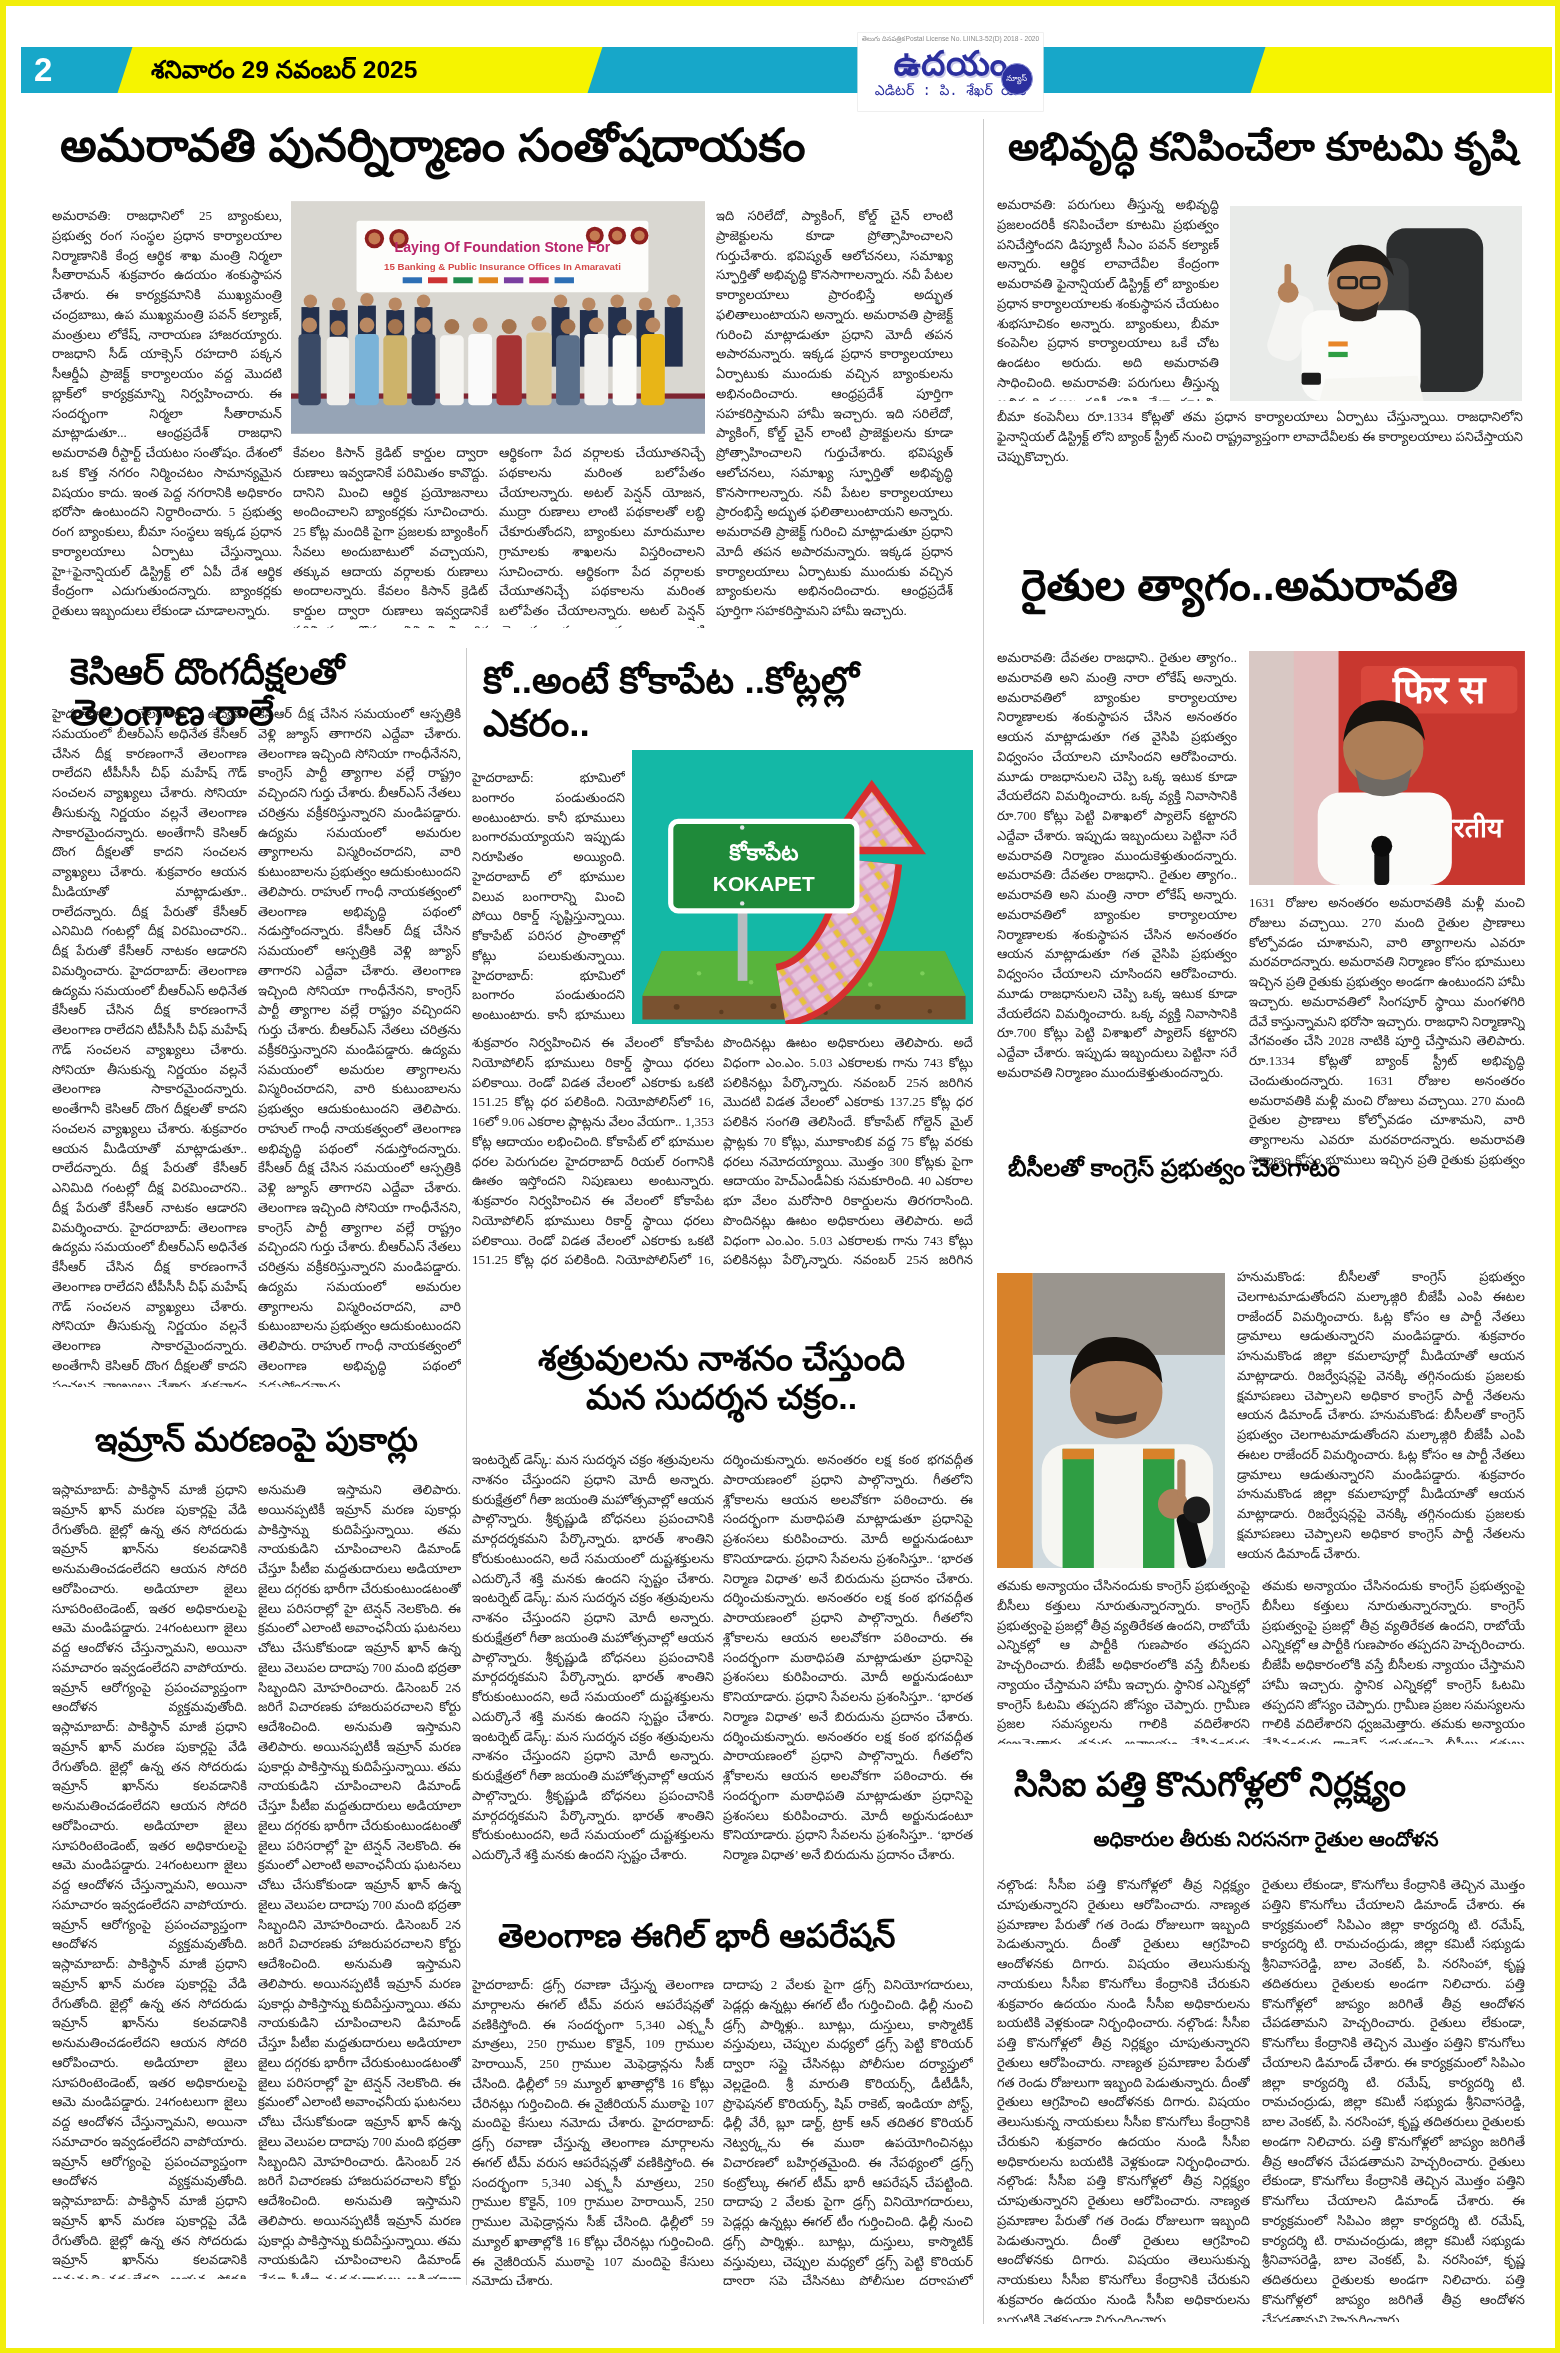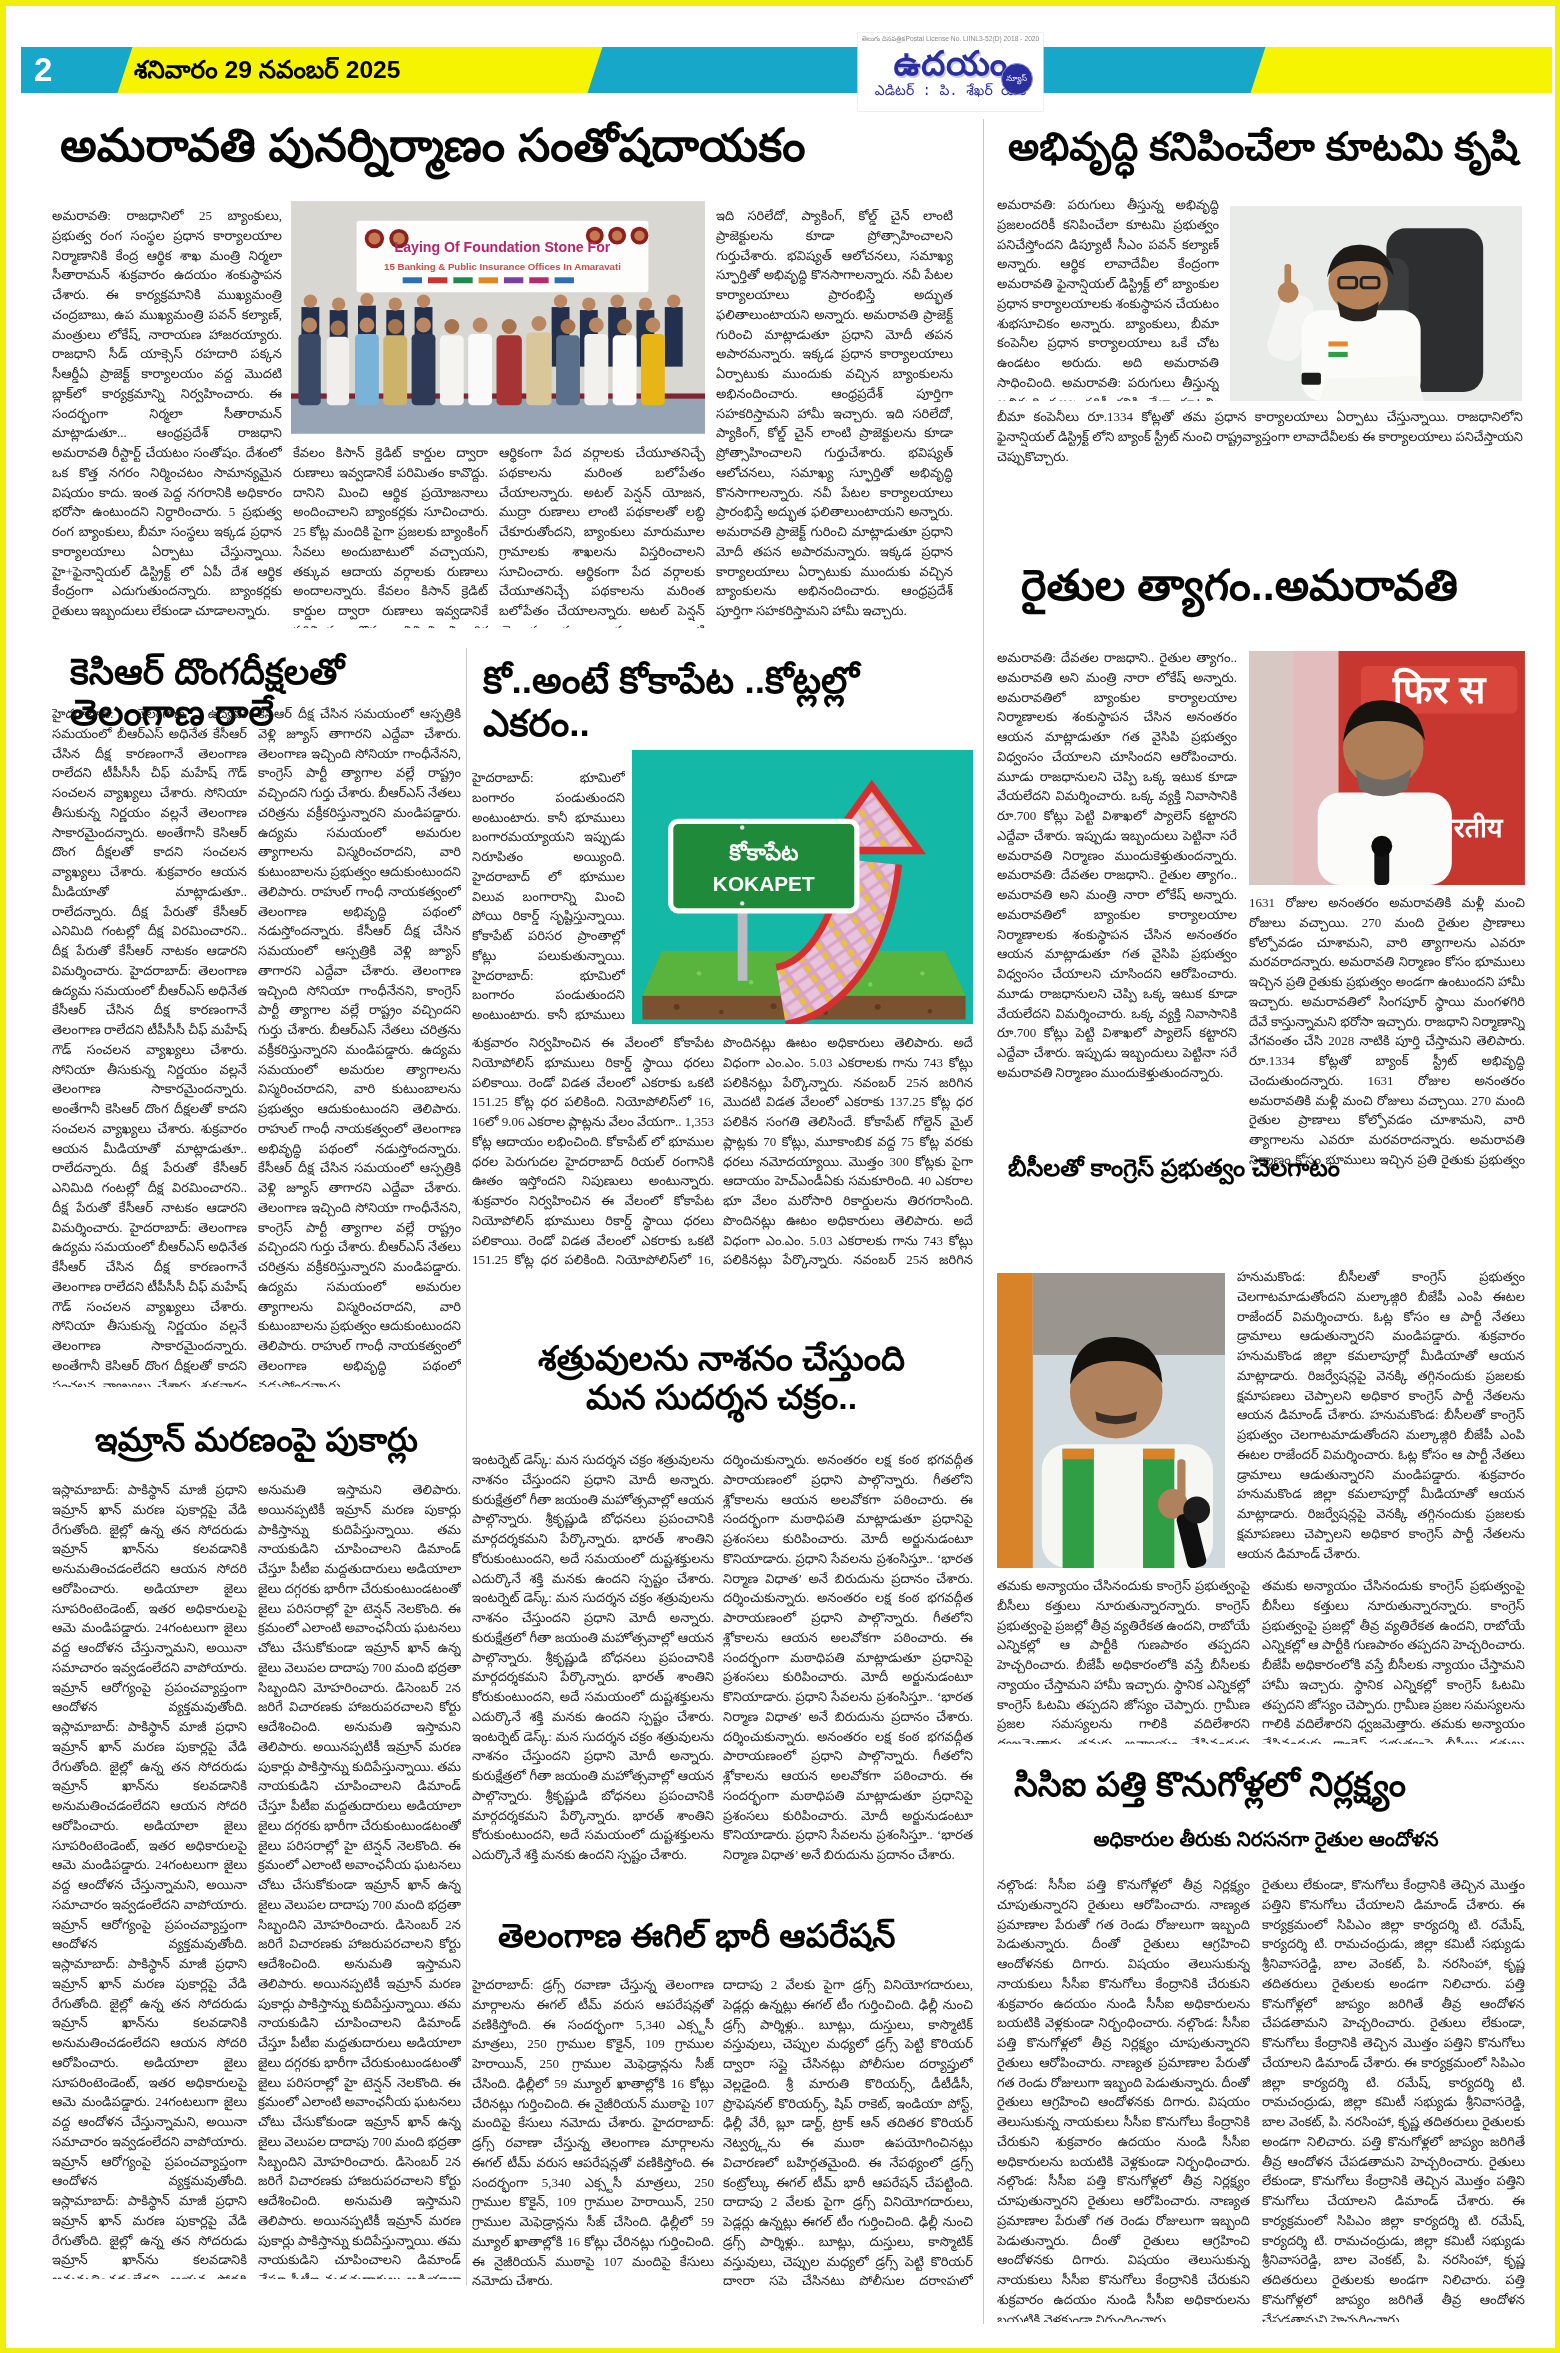--- a/index.html
+++ b/index.html
@@ -5,21 +5,21 @@
   html,body{margin:0;padding:0;background:#777;}
   #page{position:relative;width:1561px;height:2354px;background:#ffffff;
         border:6.7px solid #f2ee0b;box-sizing:border-box;overflow:hidden;
         font-family:"Liberation Serif", serif;}
   .abs{position:absolute;}
   
   #band{position:absolute;left:15px;top:41px;width:1531px;height:46px;background:#17a7c9;overflow:hidden;}
   .band-yellow{position:absolute;top:0;height:46px;background:#f6f400;transform:skewX(-18deg);}
   #page-num{position:absolute;left:28px;top:41px;width:67px;height:46px;color:#fff;
             font-family:"Liberation Sans",sans-serif;font-weight:bold;font-size:33px;line-height:46px;}
-  #band-date{position:absolute;left:128px;top:41px;height:52px;line-height:46px;color:#000;
+  #band-date{position:absolute;left:145px;top:41px;height:52px;line-height:46px;color:#000;
              font-family:"Liberation Sans",sans-serif;font-weight:bold;font-size:24.6px;}
   #masthead{position:absolute;left:852px;top:27px;width:185px;height:78px;background:#ffffff;
             text-align:center;box-shadow:0 0 0 0.7px #e8e8e8;}
   #masthead .tiny{font-size:6.7px;color:#8a8a8a;display:flex;justify-content:space-between;padding:1.5px 3.7px 0 3.7px;
                   font-family:"Liberation Sans",sans-serif;}
   #logo-word{font-family:"Liberation Sans",sans-serif;font-weight:800;font-size:34px;color:#2b2f9e;
              line-height:39px;letter-spacing:0.7px;text-shadow:1.5px 1.5px 0 #c9c9e8;}
   #logo-badge{position:absolute;right:10.4px;top:30px;width:30px;height:30px;border-radius:50%;
               background:#2b2f9e;color:#fff;font-family:"Liberation Sans",sans-serif;font-size:8.2px;
               line-height:30px;border:1.5px solid #8f93d8;}

